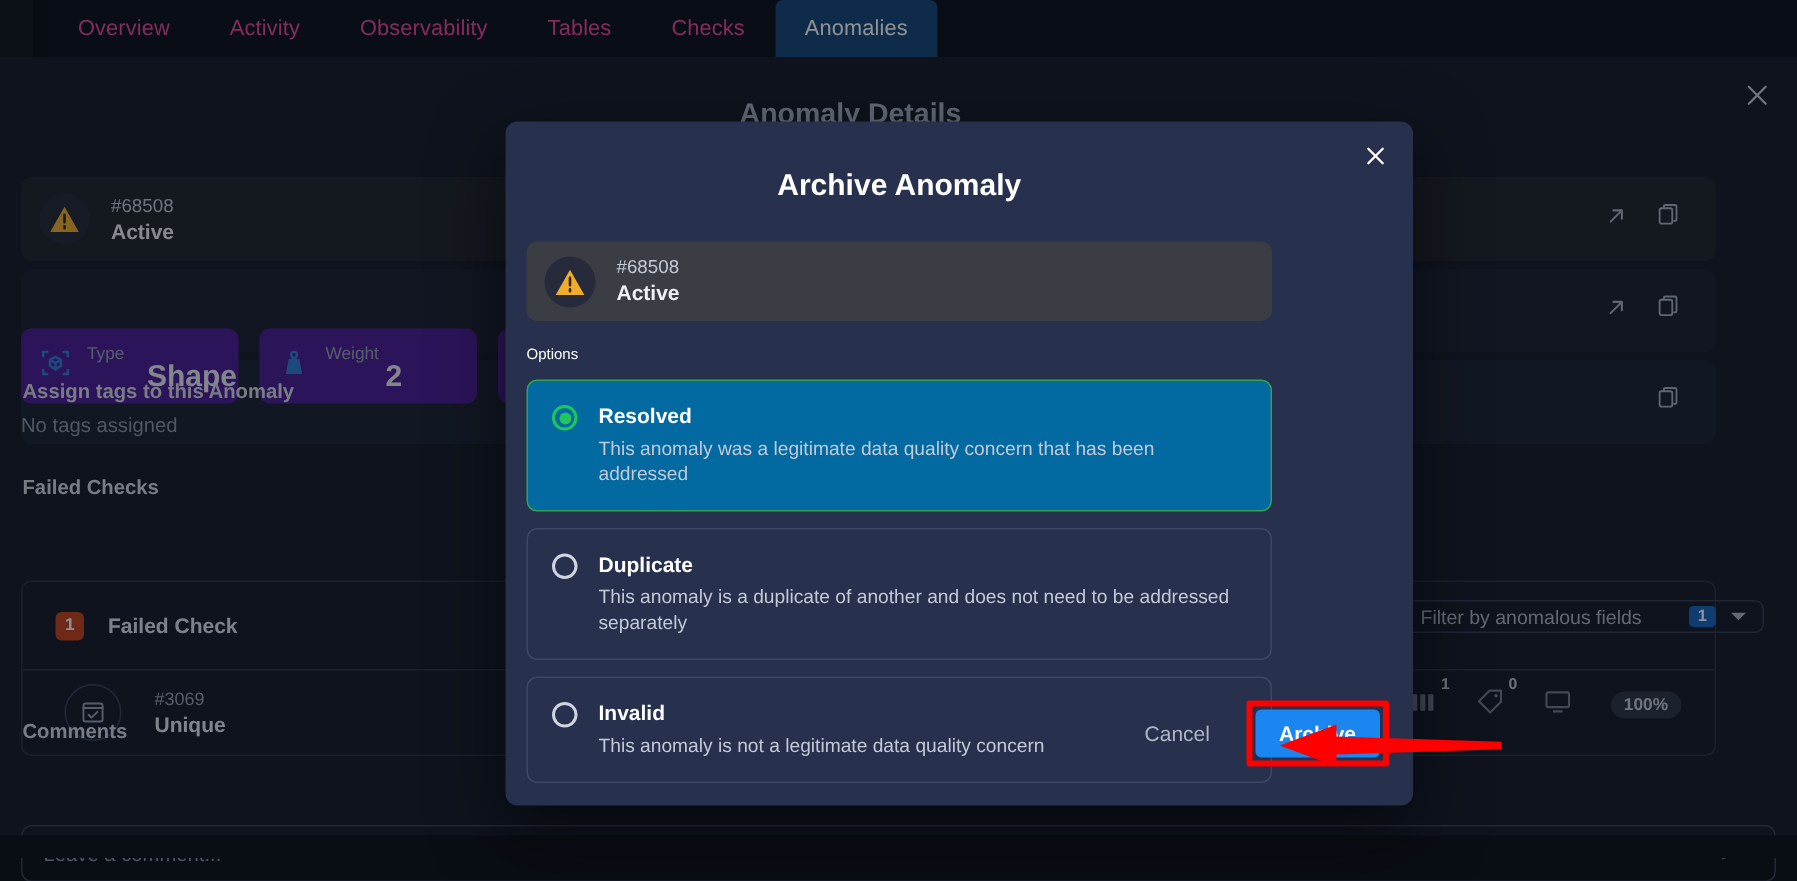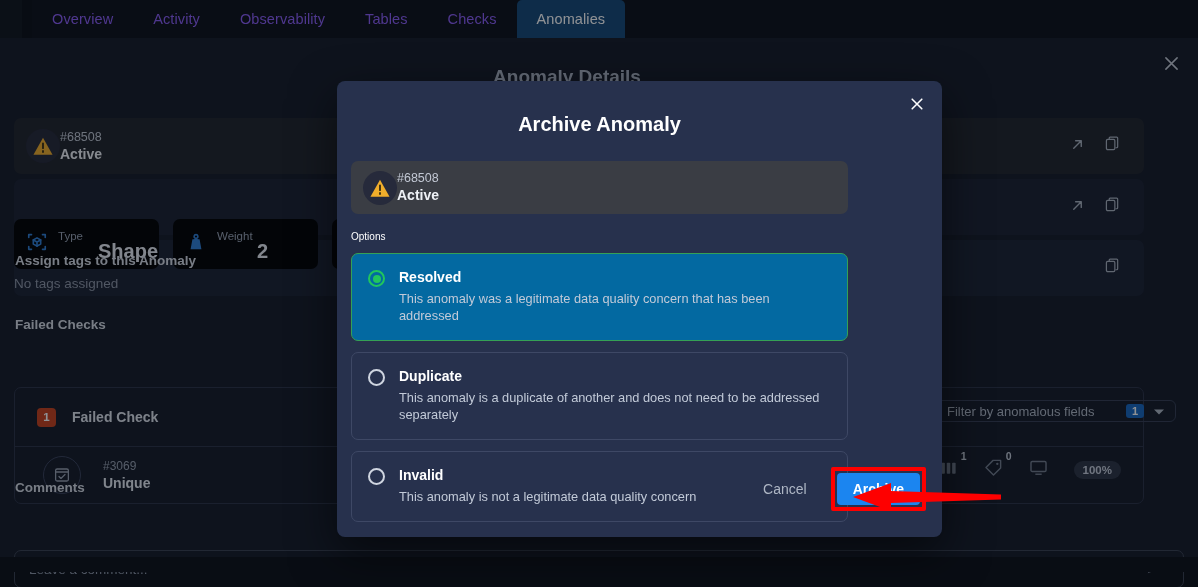--- a/index.html
+++ b/index.html
@@ -19,21 +19,21 @@
   }
   .topbar .railcol {
     position:absolute; left:0; top:0; width:22px; height:38px; background:#10141d;
   }
   .topbar .railcol2 {
     position:absolute; left:22px; top:0; width:10px; height:38px; background:#0a0e15;
   }
   .tabs { position: absolute; left: 32px; top: 0; height: 38px; display: flex; align-items: stretch; }
   .tab {
     display: flex; align-items: center; padding: 0 20px;
-    font-size: 14.5px; color: #8b5cf6; letter-spacing: .1px;
+    font-size: 14.5px; color: #ec4899; letter-spacing: .1px;
     cursor: pointer; height: 38px;
   }
   .tab.active {
     background: #154877; color: #ffffff; border-radius: 5px 5px 0 0;
     font-weight: 400;
   }
 
   
   .page {
     position: absolute; left: 0; top: 38px; width: 1198px; height: 534px;
@@ -55,36 +55,36 @@
     background: #20232b; border-radius: 7px;
     display: flex; align-items: center; padding-left: 12px;
   }
   .status-card.row2 { top: 141px; background: #1a2030; height: 56px; }
   .status-card.row3 { top: 202px; background: #1b2132; height: 56px; }
   .warn-circle {
     width: 34px; height: 34px; border-radius: 50%; background: #252838;
     display: flex; align-items: center; justify-content: center; flex: none;
   }
   .warn-tri { width: 22px; height: 20px; display:block; }
-  .status-text { }
+  .status-text { margin-left: 14px; }
   .status-id { font-size: 12.5px; color: #c2c8d4; line-height: 15px; }
   .status-state { font-size: 14px; font-weight: 700; color: #eef1f6; line-height: 18px; }
   .row-icons {
     position: absolute; right: 24px; top: 50%; transform: translateY(-50%);
     display: flex; gap: 20px; align-items: center; color: #aab2c0;
   }
   .bank-text {
     position: absolute; left: 828px; top: 50%; transform: translateY(-50%);
     font-size: 13.5px; font-weight: 700; color: #dfe4ec;
   }
 
   
   .meta-row { position: absolute; left: 14px; top: 181px; display: flex; gap: 14px; }
   .meta-card {
-    width: 145px; height: 50px; background: #000000; border-radius: 7px;
+    width: 145px; height: 50px; background: #4c1d95; border-radius: 7px;
     display: flex; align-items: center; padding-left: 12px; gap: 10px;
   }
   .meta-card .mi { color: #2f7fd6; flex: none; }
   .meta-label { font-size: 11.5px; color: #99a3b4; line-height: 14px; }
   .meta-value { font-size: 20px; font-weight: 700; color: #e8ecf3; line-height: 17px; margin-left: 40px; }
 
   .section-head {
     position: absolute; left: 15px; font-size: 13.5px; font-weight: 700; color: #d6dbe4;
   }
   .subtle {

